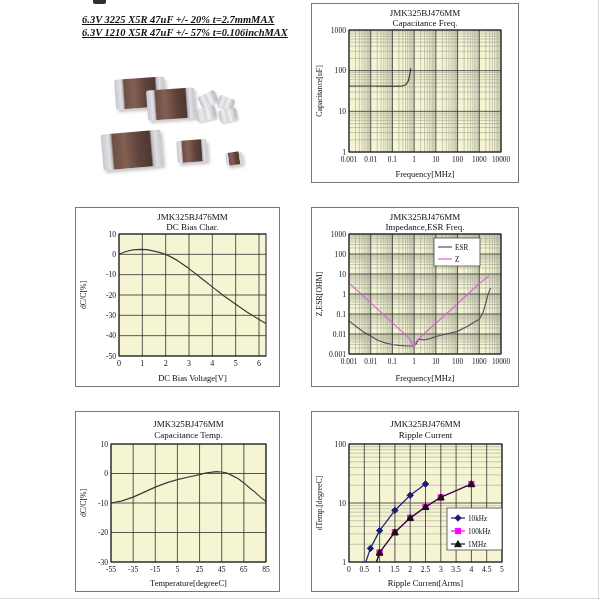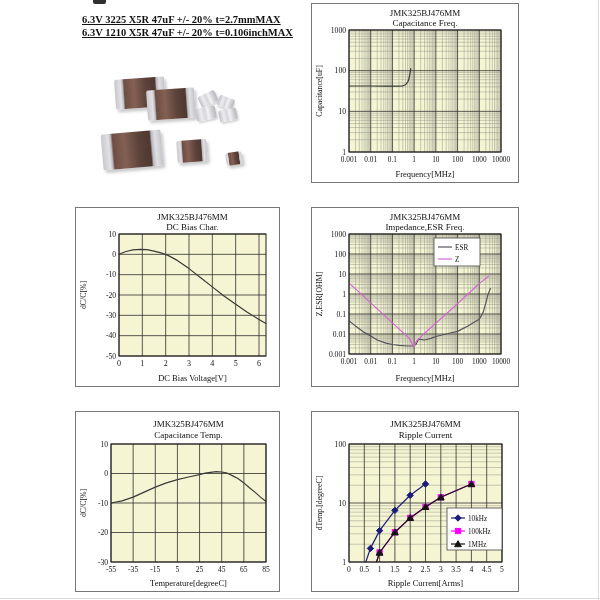--- a/index.html
+++ b/index.html
@@ -1,37 +1,37 @@
 <!DOCTYPE html>
 <html><head>
 <meta charset="utf-8">
 <style>
   html,body{margin:0;padding:0;background:#fff;}
   body{width:600px;height:600px;position:relative;font-family:"Liberation Serif",serif;overflow:hidden;}
   .page-edge-right{position:absolute;right:1px;top:0;width:1px;height:600px;background:#d9d9d9;}
   .page-edge-bottom{position:absolute;left:0;bottom:1px;width:600px;height:1px;background:#d9d9d9;}
   .frag{position:absolute;left:93px;top:0;width:13px;height:4px;background:#2f2f2f;border-radius:0 0 2px 2px;}
   .spec-header{position:absolute;left:82px;top:13px;}
-  .spec-line{font-size:10.5px;font-weight:bold;text-decoration:underline;color:#111;line-height:13px;white-space:nowrap;}
+  .spec-line{font-size:10.5px;font-weight:bold;font-style:italic;text-decoration:underline;color:#111;line-height:13px;white-space:nowrap;}
   .photo{position:absolute;left:95px;top:60px;width:180px;height:130px;}
   .cap{position:absolute;border-radius:2px;box-shadow:2px 3px 3px rgba(140,140,140,.45);
     background:linear-gradient(90deg,#c7c7cd 0%,#e2e2e6 12%,#b9b9bf 16%,#6e4e44 19%,#836053 38%,#5c423a 62%,#4f3831 81%,#babac0 84%,#e0e0e4 90%,#c3c3c9 100%);}
   .cap-light{position:absolute;border-radius:2px;box-shadow:1px 2px 2px rgba(150,150,150,.4);
     background:linear-gradient(90deg,#bfbfc5 0%,#ececf0 25%,#d6d6da 45%,#f2f2f4 60%,#cacace 85%,#b9b9bf 100%);}
   .panel{position:absolute;background:#fff;border:1px solid #777;box-sizing:border-box;}
   svg text{fill:#111;}
 </style>
 </head>
 <body>
 
 <div class="frag"></div>
 
 <div class="spec-header">
   <div class="spec-line">6.3V 3225 X5R 47uF +/- 20% t=2.7mmMAX</div>
-  <div class="spec-line">6.3V 1210 X5R 47uF +/- 20% t=0.106inchMAX</div>
+  <div class="spec-line">6.3V 1210 X5R 47uF +/- 57% t=0.106inchMAX</div>
 </div>
 
 <div class="photo">
   <div class="cap" style="left:20px;top:18px;width:50px;height:30px;transform:rotate(-4deg);"></div>
   <div class="cap" style="left:52px;top:29px;width:48px;height:30px;transform:rotate(-4deg);"></div>
   <div class="cap-light" style="left:104px;top:33px;width:18px;height:12px;transform:rotate(-25deg);"></div>
   <div class="cap-light" style="left:123px;top:37px;width:16px;height:11px;transform:rotate(20deg);"></div>
   <div class="cap-light" style="left:101px;top:47px;width:20px;height:13px;transform:rotate(-12deg);"></div>
   <div class="cap-light" style="left:124px;top:49px;width:18px;height:12px;transform:rotate(-12deg);"></div>
   <div class="cap" style="left:7px;top:72px;width:60px;height:36px;transform:rotate(-5deg);"></div>

